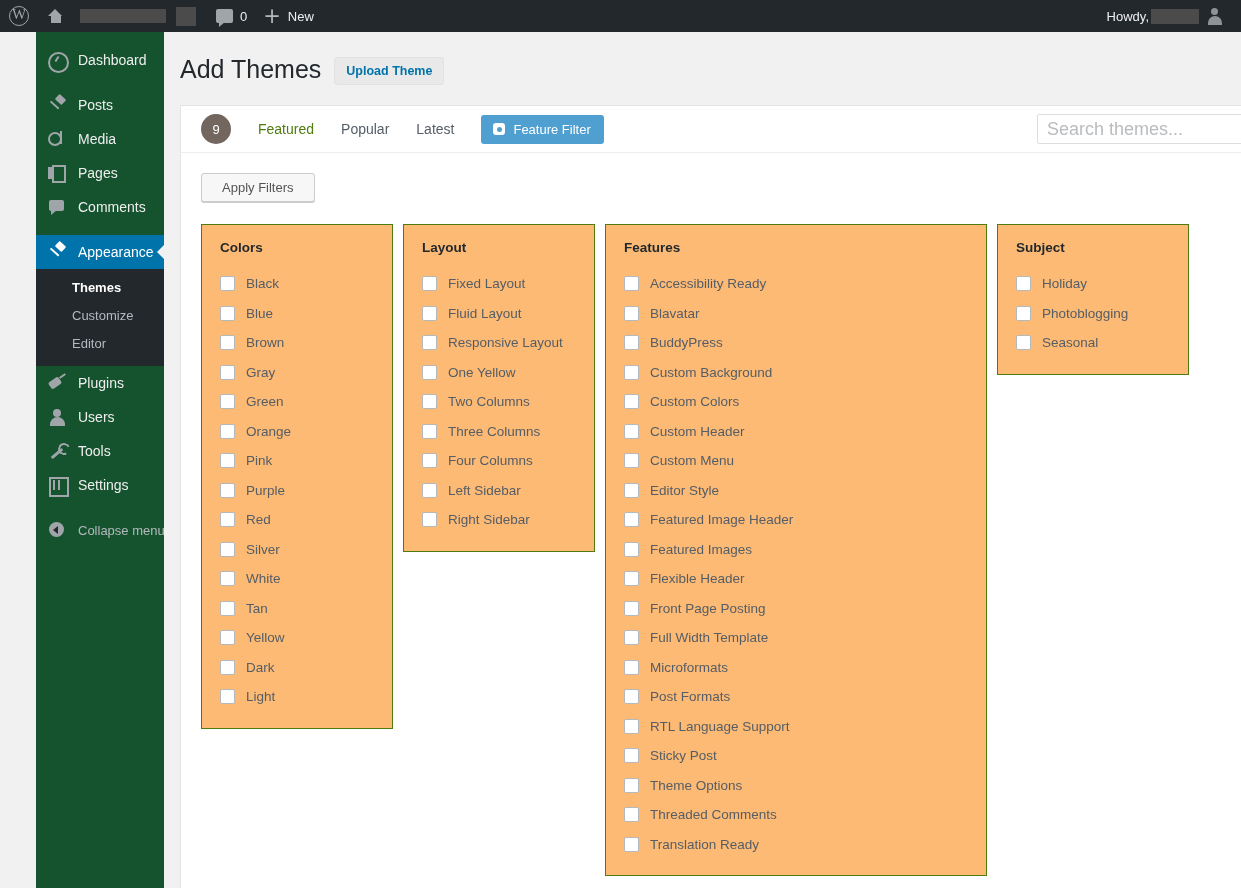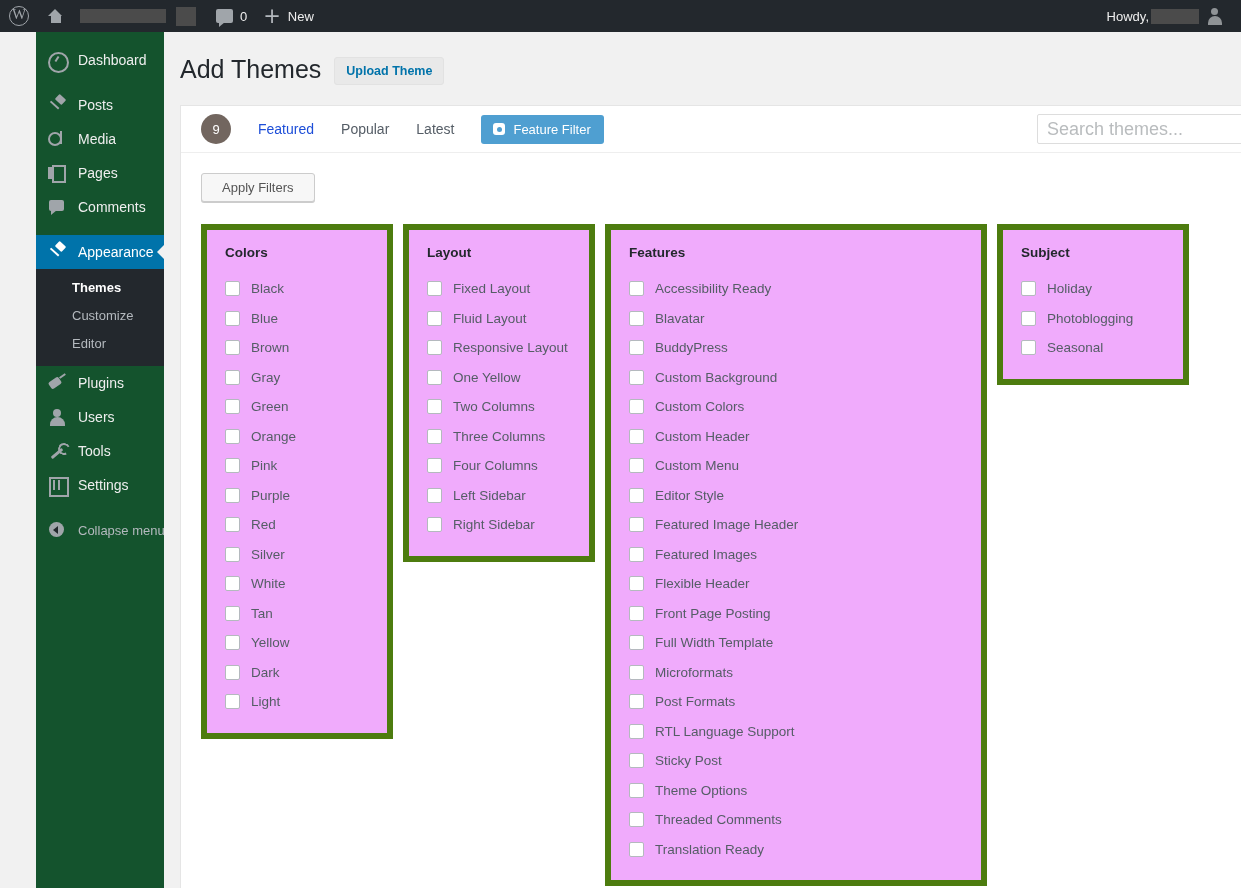--- a/index.html
+++ b/index.html
@@ -270,21 +270,21 @@
   .count-badge {
     width: 30px; height: 30px; border-radius: 50%;
     background: #72665f; color: #fff;
     display: flex; align-items: center; justify-content: center;
     font-size: 13px; margin-right: 27px; flex: 0 0 30px;
   }
   .tab-link {
     color: #555d66; font-size: 14px; margin-right: 27px;
     text-decoration: none; cursor: pointer;
   }
-  .tab-link.sel { color: #1d4ed8; }
+  .tab-link.sel { color: #4d7c0f; }
   .feature-filter-btn {
     background: #4f9fd1; color: #fff; border: none; border-radius: 3px;
     font-size: 13px; padding: 7px 13px 7px 11px;
     display: flex; align-items: center; gap: 7px; cursor: pointer;
   }
   .gear {
     width: 14px; height: 14px; position: relative; flex: 0 0 14px;
   }
   .gear::before {
     content: ""; position: absolute; left: 1px; top: 1px;
@@ -310,21 +310,21 @@
     background: #f7f7f7; border: 1px solid #ccc; border-radius: 3px;
     color: #555; font-size: 13px; padding: 6px 20px;
     cursor: pointer; box-shadow: 0 1px 0 #ccc;
     font-family: "Liberation Sans", sans-serif;
   }
   .groups {
     display: flex; align-items: flex-start;
     gap: 10px; margin-top: 22px;
   }
   .group {
-    background: #f0abfc; border: 6px solid #4d7c0f;
+    background: #fdba74; border: 1px solid #4d7c0f;
     padding: 15px 20px 16px 18px;
   }
   .group.colors   { width: 192px; }
   .group.layout   { width: 192px; }
   .group.features { width: 382px; }
   .group.subject  { width: 192px; }
   .group h4 {
     margin: 0 0 14px 0; font-size: 13.5px; color: #23282d;
     font-weight: bold;
   }

